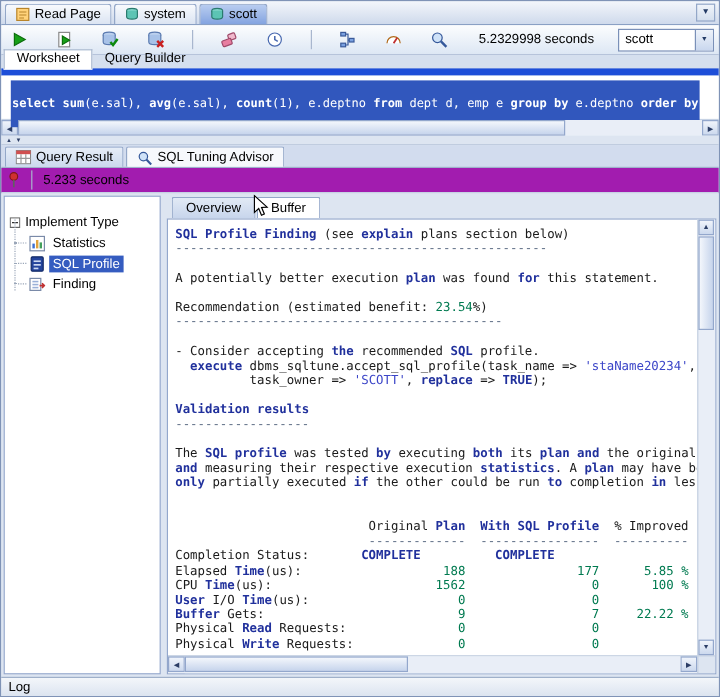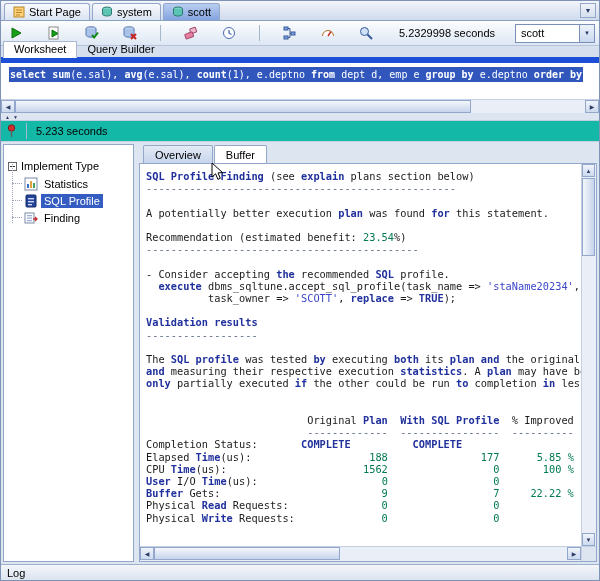--- a/index.html
+++ b/index.html
@@ -35,21 +35,21 @@
   
   .ws-tabs { height:17px; background:#d5dfee; display:flex; align-items:flex-end; padding-left:2px;
              border-bottom:6px solid #1d4ed8; flex:none; }
   .ws-tab { padding:1px 10px 2px; }
   .ws-tab.active { background:#fff; border:1px solid #a9b8d0; border-bottom:1px solid #fff; margin-bottom:-1px; }
 
   
   .editor { height:36px; background:#fff; position:relative; flex:none; }
   .sql-line { position:absolute; top:4px; left:8px; white-space:pre;
               font-family:"DejaVu Sans Mono",monospace; font-size:10px; line-height:15px;
-              background:#3157bd; color:#fff; padding:0 1px; }
+              background:#3157bd; color:#fff; padding:12px 1px; }
   .sq-k { font-weight:bold; }
 
   
   .hscroll { height:14px; display:flex; background:#e4ebf5; border-top:1px solid #c6d2e4; flex:none; }
   .sb { width:14px; height:13px; font-size:6px; color:#2c3e66; display:flex; align-items:center;
         justify-content:center; background:linear-gradient(#f0f4fb,#ccd9ee); border:1px solid #93a7cc; flex:none; }
   .track { flex:1; position:relative; background:#e9eef7; }
   .thumb { position:absolute; top:0; height:13px; background:linear-gradient(#f4f7fc,#c6d4ec);
            border:1px solid #93a7cc; }
 
@@ -57,21 +57,21 @@
                     align-items:center; padding-left:4px; gap:3px; font-size:5px; color:#2c3e66; flex:none; }
 
   
   .result-tabs { height:19px; background:#d2dcee; display:flex; align-items:flex-end; padding:2px 0 0 3px;
                  border-bottom:1px solid #9fb0ca; flex:none; }
   .r-tab { height:17px; display:flex; align-items:center; gap:4px; padding:0 8px; margin-right:2px;
            background:linear-gradient(#e6edf7,#ccd9ee); border:1px solid #93a7c8; border-bottom:none;
            border-radius:2px 2px 0 0; white-space:nowrap; }
   .r-tab.active { background:#f6f8fc; }
 
-  .advisor-bar { height:21px; background:#14b8a6; border-bottom:1px solid #c6d2e4; display:flex;
+  .advisor-bar { height:21px; background:#a21caf; border-bottom:1px solid #c6d2e4; display:flex;
                  align-items:center; padding:0 5px; gap:6px; flex:none; }
 
   
   .main { flex:1; display:flex; padding:2px; background:#dde5f1; min-height:0; }
   .tree { width:131px; background:#fff; border:1px solid #93a7cc; padding-top:12px; overflow:hidden;
           position:relative; flex:none; }
   .guide { position:absolute; left:8px; top:19px; height:59px; border-left:1px dotted #9aa6b8; }
   .troot { display:flex; align-items:center; gap:4px; padding:2px 2px 2px 4px; height:18px; }
   .titem { display:flex; align-items:center; gap:3px; padding:1px 2px 1px 20px; height:17px; position:relative; }
   .titem::before { content:""; position:absolute; left:8px; top:8px; width:10px; border-top:1px dotted #9aa6b8; }
@@ -114,21 +114,21 @@
 <div class="app">
 
   <div class="doc-tabbar">
     <div class="doc-tab">
       <span>
           <svg width="12" height="12" viewBox="0 0 12 12">
             <rect x="1" y="1" width="10" height="10" fill="#ffd27a" stroke="#b8842a"></rect>
             <path d="M3 4h6M3 6.5h6M3 9h4" stroke="#b8842a" fill="none"></path>
           </svg>
         </span>
-      <span>Start Page</span>
+      <span>Read Page</span>
     </div>
     <div class="doc-tab">
       <span>
           <svg width="12" height="12" viewBox="0 0 12 12">
             <ellipse cx="6" cy="3" rx="4.5" ry="2" fill="#7fd4c8" stroke="#2a7a6e"></ellipse>
             <path d="M1.5 3v5c0 1.1 2 2 4.5 2s4.5-.9 4.5-2V3" fill="#5cc4b4" stroke="#2a7a6e"></path>
           </svg>
         </span>
       <span>system</span>
     </div>
@@ -224,20 +224,41 @@
     <span class="track">
         <span class="thumb" style="left:0;width:80%;"></span>
       </span>
     <span class="sb">▶</span>
   </div>
   <div class="collapse-strip">
     <span>▲</span>
     <span>▼</span>
   </div>
 
+  <div class="result-tabs">
+    <div class="r-tab">
+      <span>
+          <svg width="13" height="12">
+            <rect x="0.5" y="0.5" width="12" height="11" fill="#fff" stroke="#888"></rect>
+            <rect x="0.5" y="0.5" width="12" height="3" fill="#d05050"></rect>
+            <path d="M0.5 7h12M4.5 3.5v8M8.5 3.5v8" stroke="#999" fill="none"></path>
+          </svg>
+        </span>
+      <span>Query Result</span>
+    </div>
+    <div class="r-tab active">
+      <span>
+          <svg width="13" height="13">
+            <circle cx="5.5" cy="5.5" r="3.5" fill="#cfe2f8" stroke="#35589a"></circle>
+            <path d="M8 8l4 4" stroke="#35589a" stroke-width="1.8"></path>
+          </svg>
+        </span>
+      <span>SQL Tuning Advisor</span>
+    </div>
+  </div>
 
   <div class="advisor-bar">
     <span>
         <svg width="11" height="14">
           <circle cx="5.5" cy="4" r="3.2" fill="#d03030" stroke="#801818"></circle>
           <path d="M5.5 7v6" stroke="#606060" stroke-width="1.4"></path>
         </svg>
       </span>
     <span class="sep"></span>
     <span>5.233 seconds</span>

